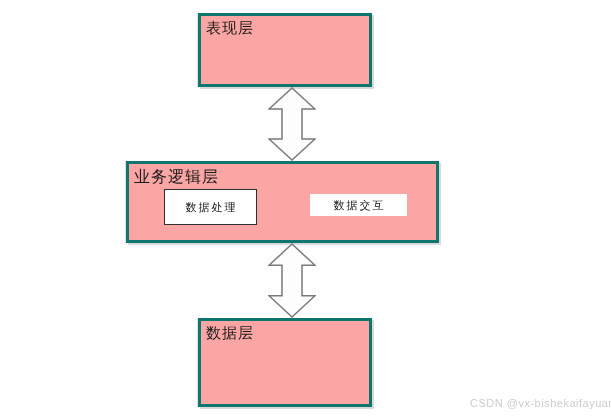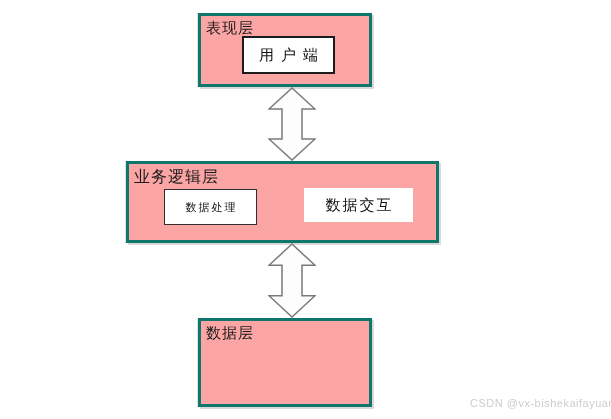--- a/index.html
+++ b/index.html
@@ -59,22 +59,22 @@
   .node-processing {
     left: 158px; top: 189px; width: 93px; height: 36px;
     border: 1px solid #2f2f2f;
     font-size: 11px;
     letter-spacing: 2px;
     padding-left: 2px;
     margin-left: 6px;
   }
   .node-interaction {
     left: 303px; top: 187px; width: 111px; height: 36px;
-    border: 1px solid #fca5a5;
-    font-size: 15px;
+    border: 7px solid #fca5a5;
+    font-size: 11px;
     letter-spacing: 2px;
     padding-left: 2px;
   }
   .node-mysql {
     left: 234px; top: 345px; width: 109px; height: 38px;
     border: 2px solid #555555;
     box-shadow: 1px 1px 0 #dddddd;
     font-family: "Liberation Mono", "DejaVu Sans Mono", monospace;
     font-size: 16px;
     letter-spacing: 1px;
@@ -101,23 +101,20 @@
   }
 </style>
 </head>
 <body>
 
 <div class="canvas">
 
   <section class="layer layer-presentation">
     <div class="layer-title">表现层</div>
   </section>
-  <div class="node node-client">
-    <span>用户端</span>
-  </div>
 
   <svg class="arrow arrow-1" viewBox="0 0 48 74" preserveAspectRatio="none" aria-hidden="true">
     <polygon points="24,1 47,22 34,22 34,52 47,52 24,73 1,52 14,52 14,22 1,22" fill="#fdfdfd" stroke="#7a7a7a" stroke-width="1.5" stroke-linejoin="miter"></polygon>
   </svg>
 
   <section class="layer layer-business">
     <div class="layer-title">业务逻辑层</div>
   </section>
   <div class="node node-processing">
     <span>数据处理</span>

